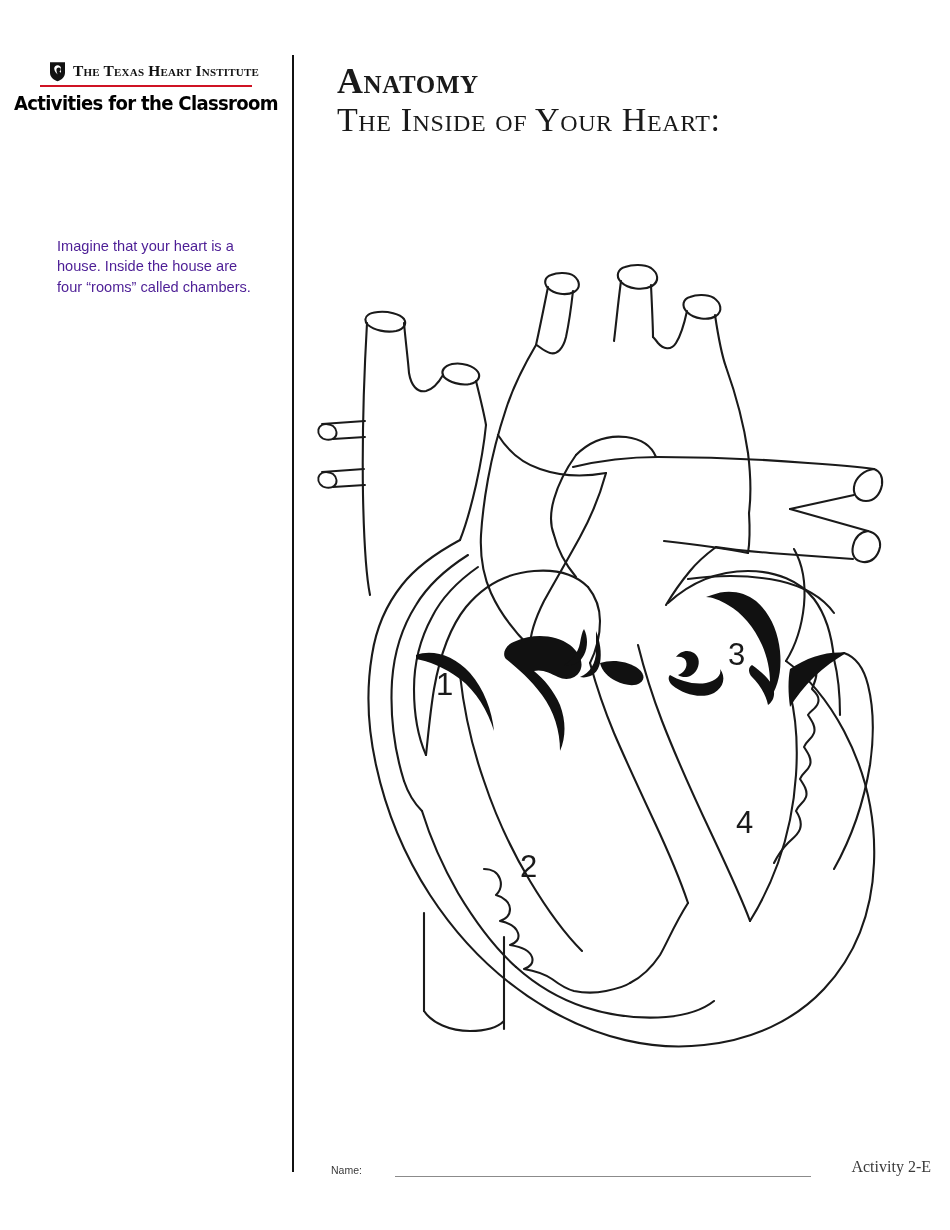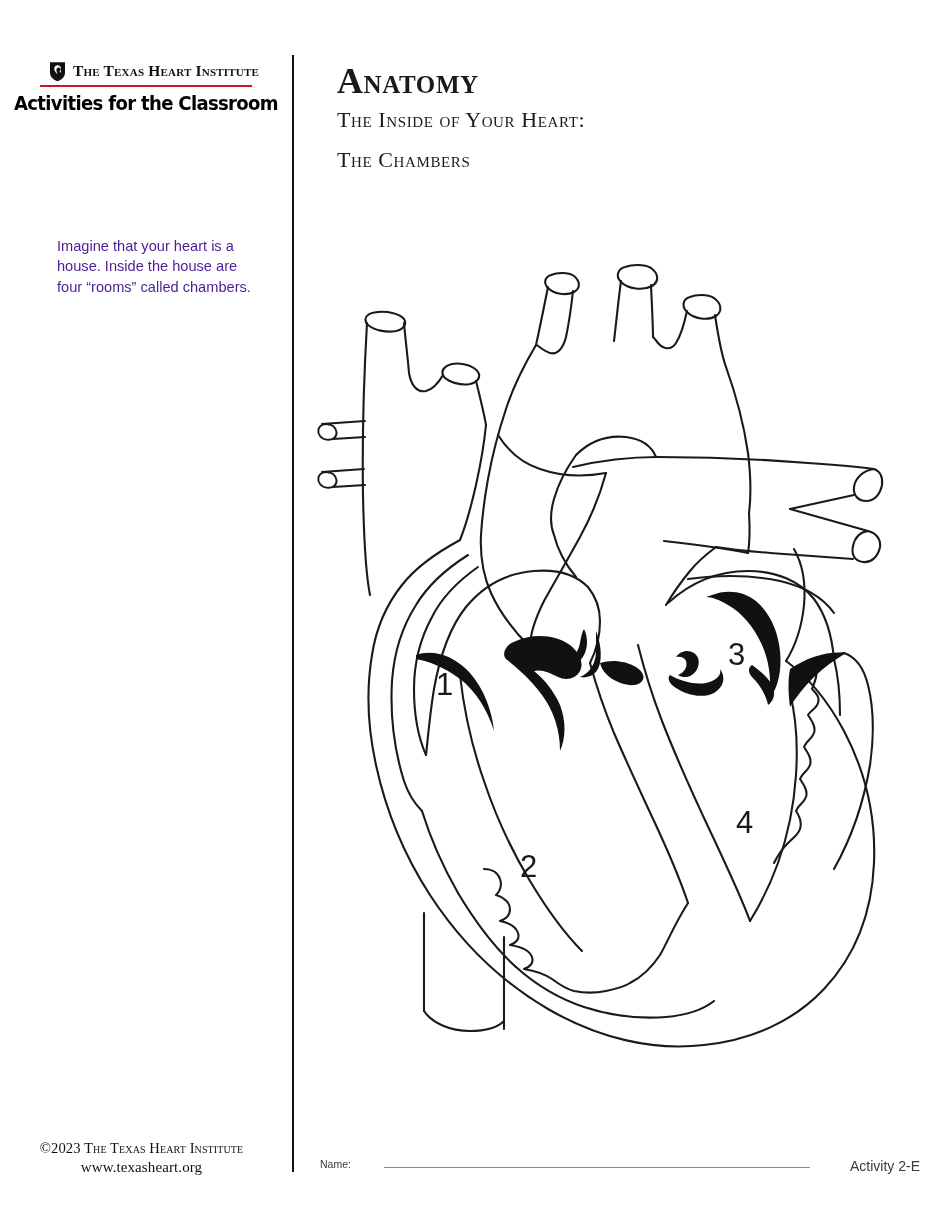--- a/index.html
+++ b/index.html
@@ -180,21 +180,21 @@
     color: #1a1a1a;
   }
   #title-line-1 {
     font-size: 36px;
     font-weight: bold;
     font-variant: small-caps;
     letter-spacing: 0.6px;
     line-height: 38px;
   }
   .title-line-sub {
-    font-size: 22px;
+    font-size: 34px;
     font-weight: normal;
     font-variant: small-caps;
     letter-spacing: 0.6px;
     line-height: 40px;
   }
 
   
   #heart-figure {
     position: absolute;
     left: 16px;
@@ -208,43 +208,43 @@
   .valve { fill: #111111; stroke: none; }
   .chamber-num {
     font-family: "Liberation Sans", sans-serif;
     font-size: 31px;
     fill: #1a1a1a;
   }
 
   
   #worksheet-footer {
     position: absolute;
-    left: 28px;
+    left: 39px;
     top: 1158px;
     width: 600px;
     display: flex;
-    align-items: flex-start;
+    align-items: flex-end;
     gap: 28px;
   }
   #name-label {
     font-family: "Liberation Sans", sans-serif;
     font-size: 10.5px;
     color: #3a3a3a;
     padding-bottom: 1px;
     white-space: nowrap;
   }
   #name-line {
     flex: 1 1 auto;
     height: 9px;
     margin: 0 12px 0 5px;
     border-bottom: 1px solid #8b8b8b;
   }
   #activity-code {
-    font-family: Liberation Sans, sans-serif;
-    font-size: 14px;
+    font-family: Liberation Serif, serif;
+    font-size: 16px;
     color: #3a3a3a;
     white-space: nowrap;
     padding-bottom: 1px;
   }
 </style>
 </head>
 <body>
 
 <div id="page">
 
@@ -263,32 +263,27 @@
       </div>
 
 
       <div id="brand-rule"></div>
 
       <div id="brand-tagline">Activities for the Classroom</div>
     </div>
 
     <p id="sidebar-intro">Imagine that your heart is a house. Inside the house are four “rooms” called chambers.</p>
 
-    <div id="sidebar-footer">
-      <div id="copyright-line">©2023 The Texas Heart Institute</div>
-      <div id="website-line">www.texasheart.org</div>
-    </div>
   </div>
 
   <div id="main">
 
     <div id="page-title">
       <div id="title-line-1">Anatomy</div>
       <div class="title-line-sub">The Inside of Your Heart:</div>
-      <div class="title-line-sub">The Chambers</div>
     </div>
 
     <div id="heart-figure">
       <svg id="heart-svg" viewBox="0 0 620 870">
 
         <path class="hline" d="M60 70 C57 72 56 76 60 80 C66 85 78 88 88 86 C96 84 99 79 96 74 C92 69 80 66 70 67 C65 67.5 61.5 68.5 60 70 Z"></path>
         <path class="hline" d="M59 78 C56 130 54 190 55 250 C56 300 58 330 62 350"></path>
         <path class="hline" d="M96 78 C98 100 100 115 101 128 C103 140 109 148 118 146 C126 144 131 137 135 130"></path>
 
         <path class="hline" d="M135 130 C133 126 136 121 144 119 C154 117 166 121 170 127 C173 132 170 137 162 139 C153 141 141 137 136 132 Z"></path>

